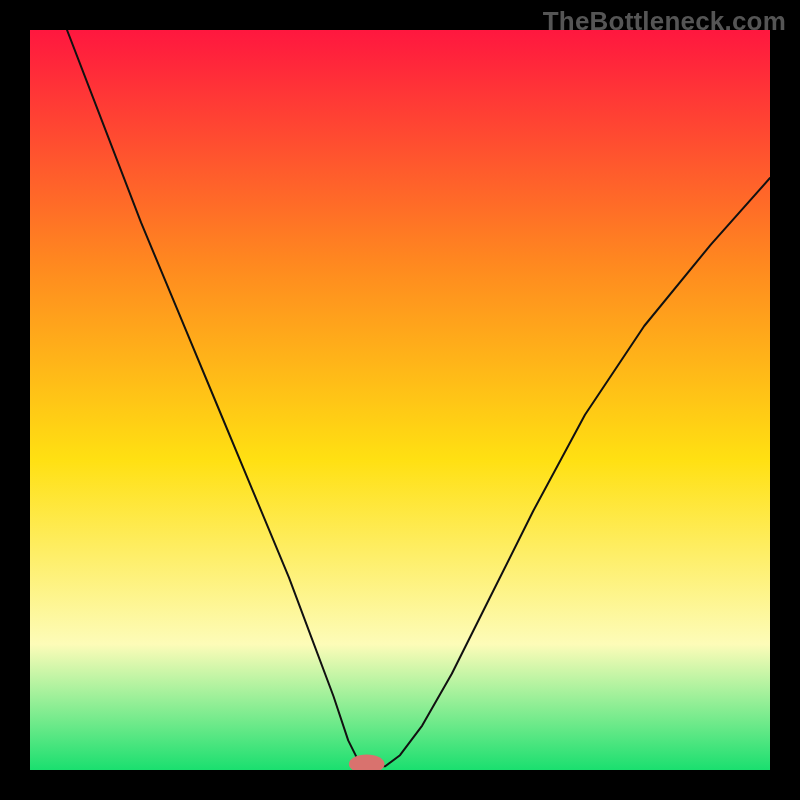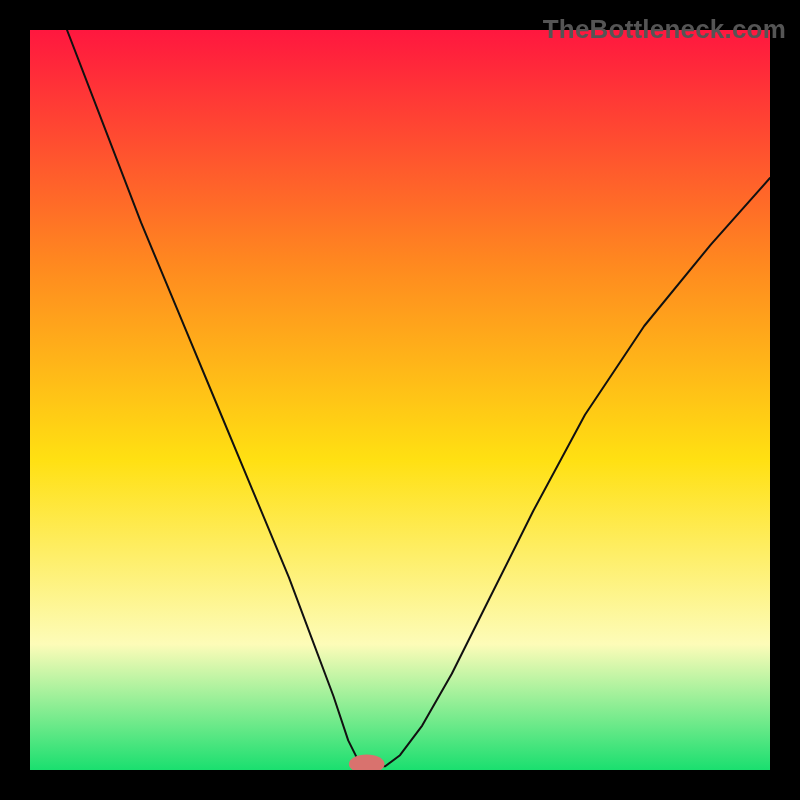--- a/index.html
+++ b/index.html
@@ -19,21 +19,21 @@
   }
   .plot-area {
     position: absolute;
     left: 30px;
     top: 30px;
     width: 740px;
     height: 740px;
   }
   .watermark {
     position: absolute;
-    top: 14px;
+    top: 6px;
     right: 14px;
     color: #555;
     font-size: 26px;
     font-weight: 600;
     letter-spacing: 0.2px;
     user-select: none;
   }
   svg { display: block; }
 </style>
 </head>

